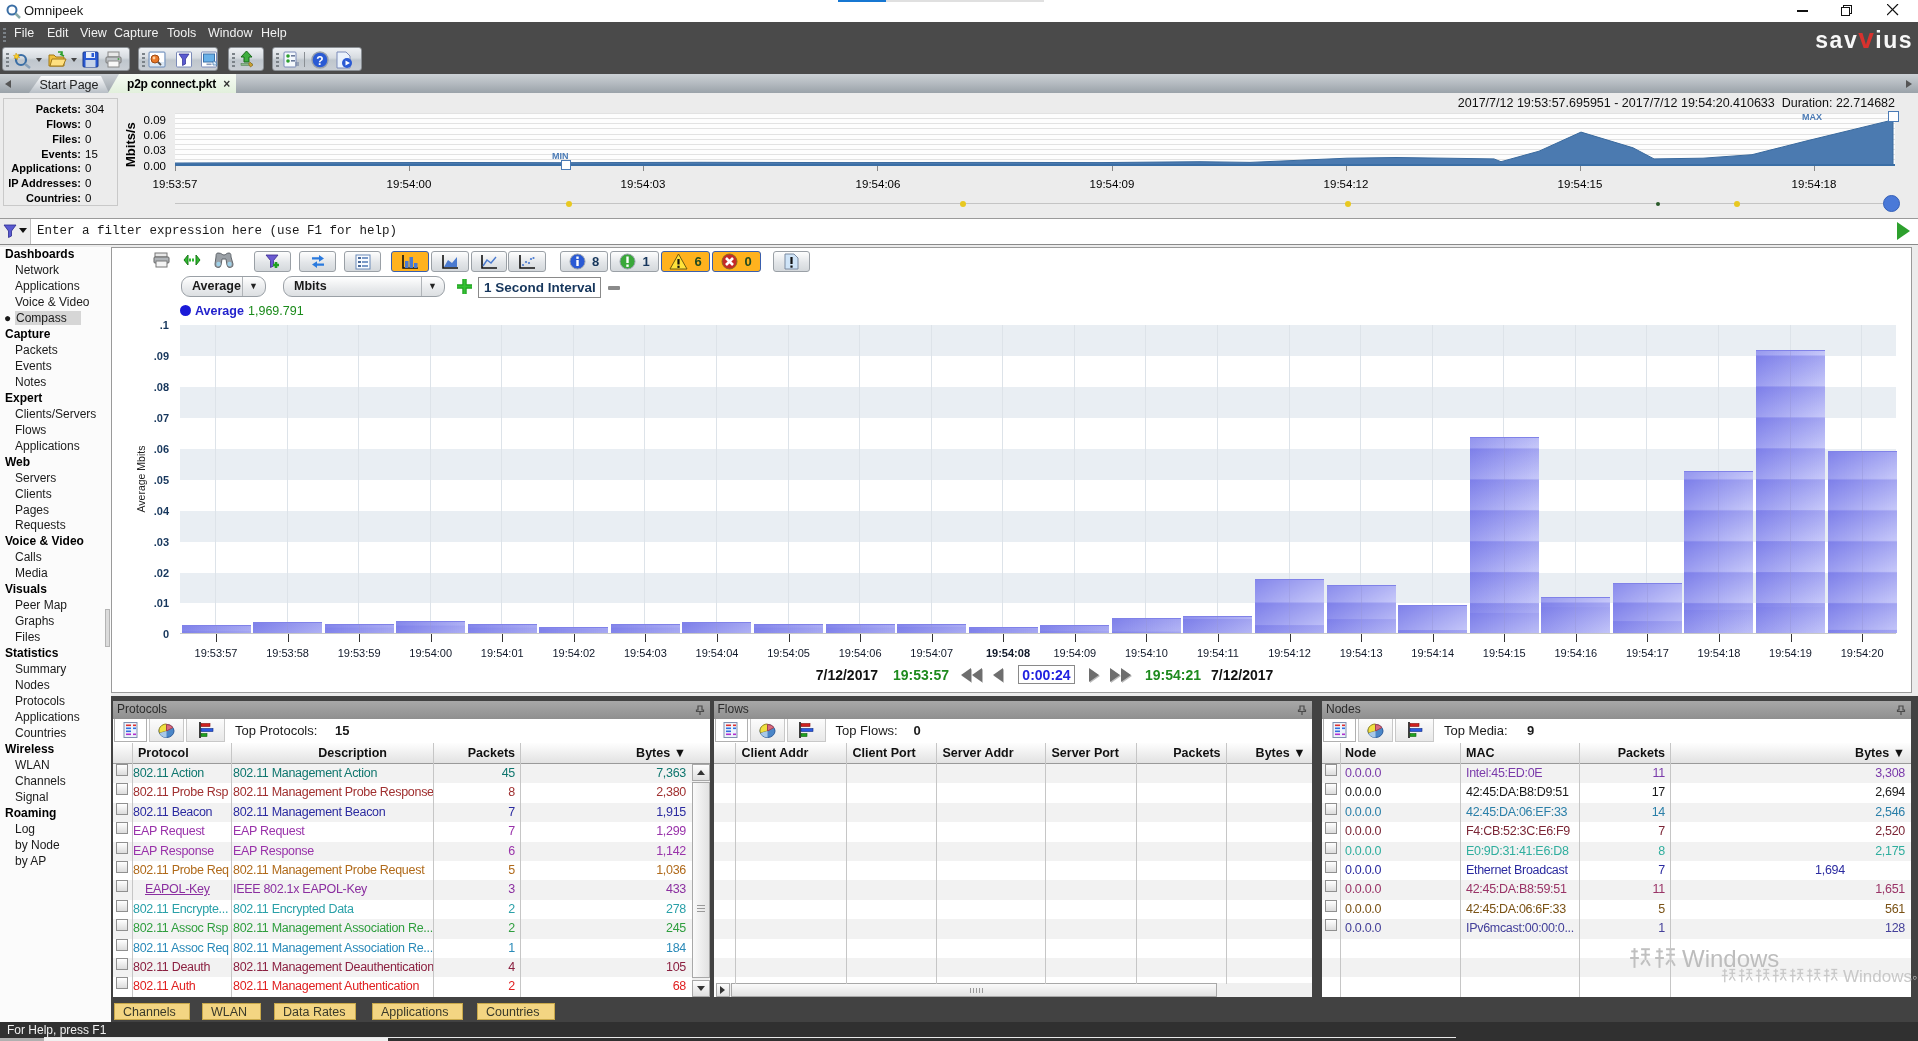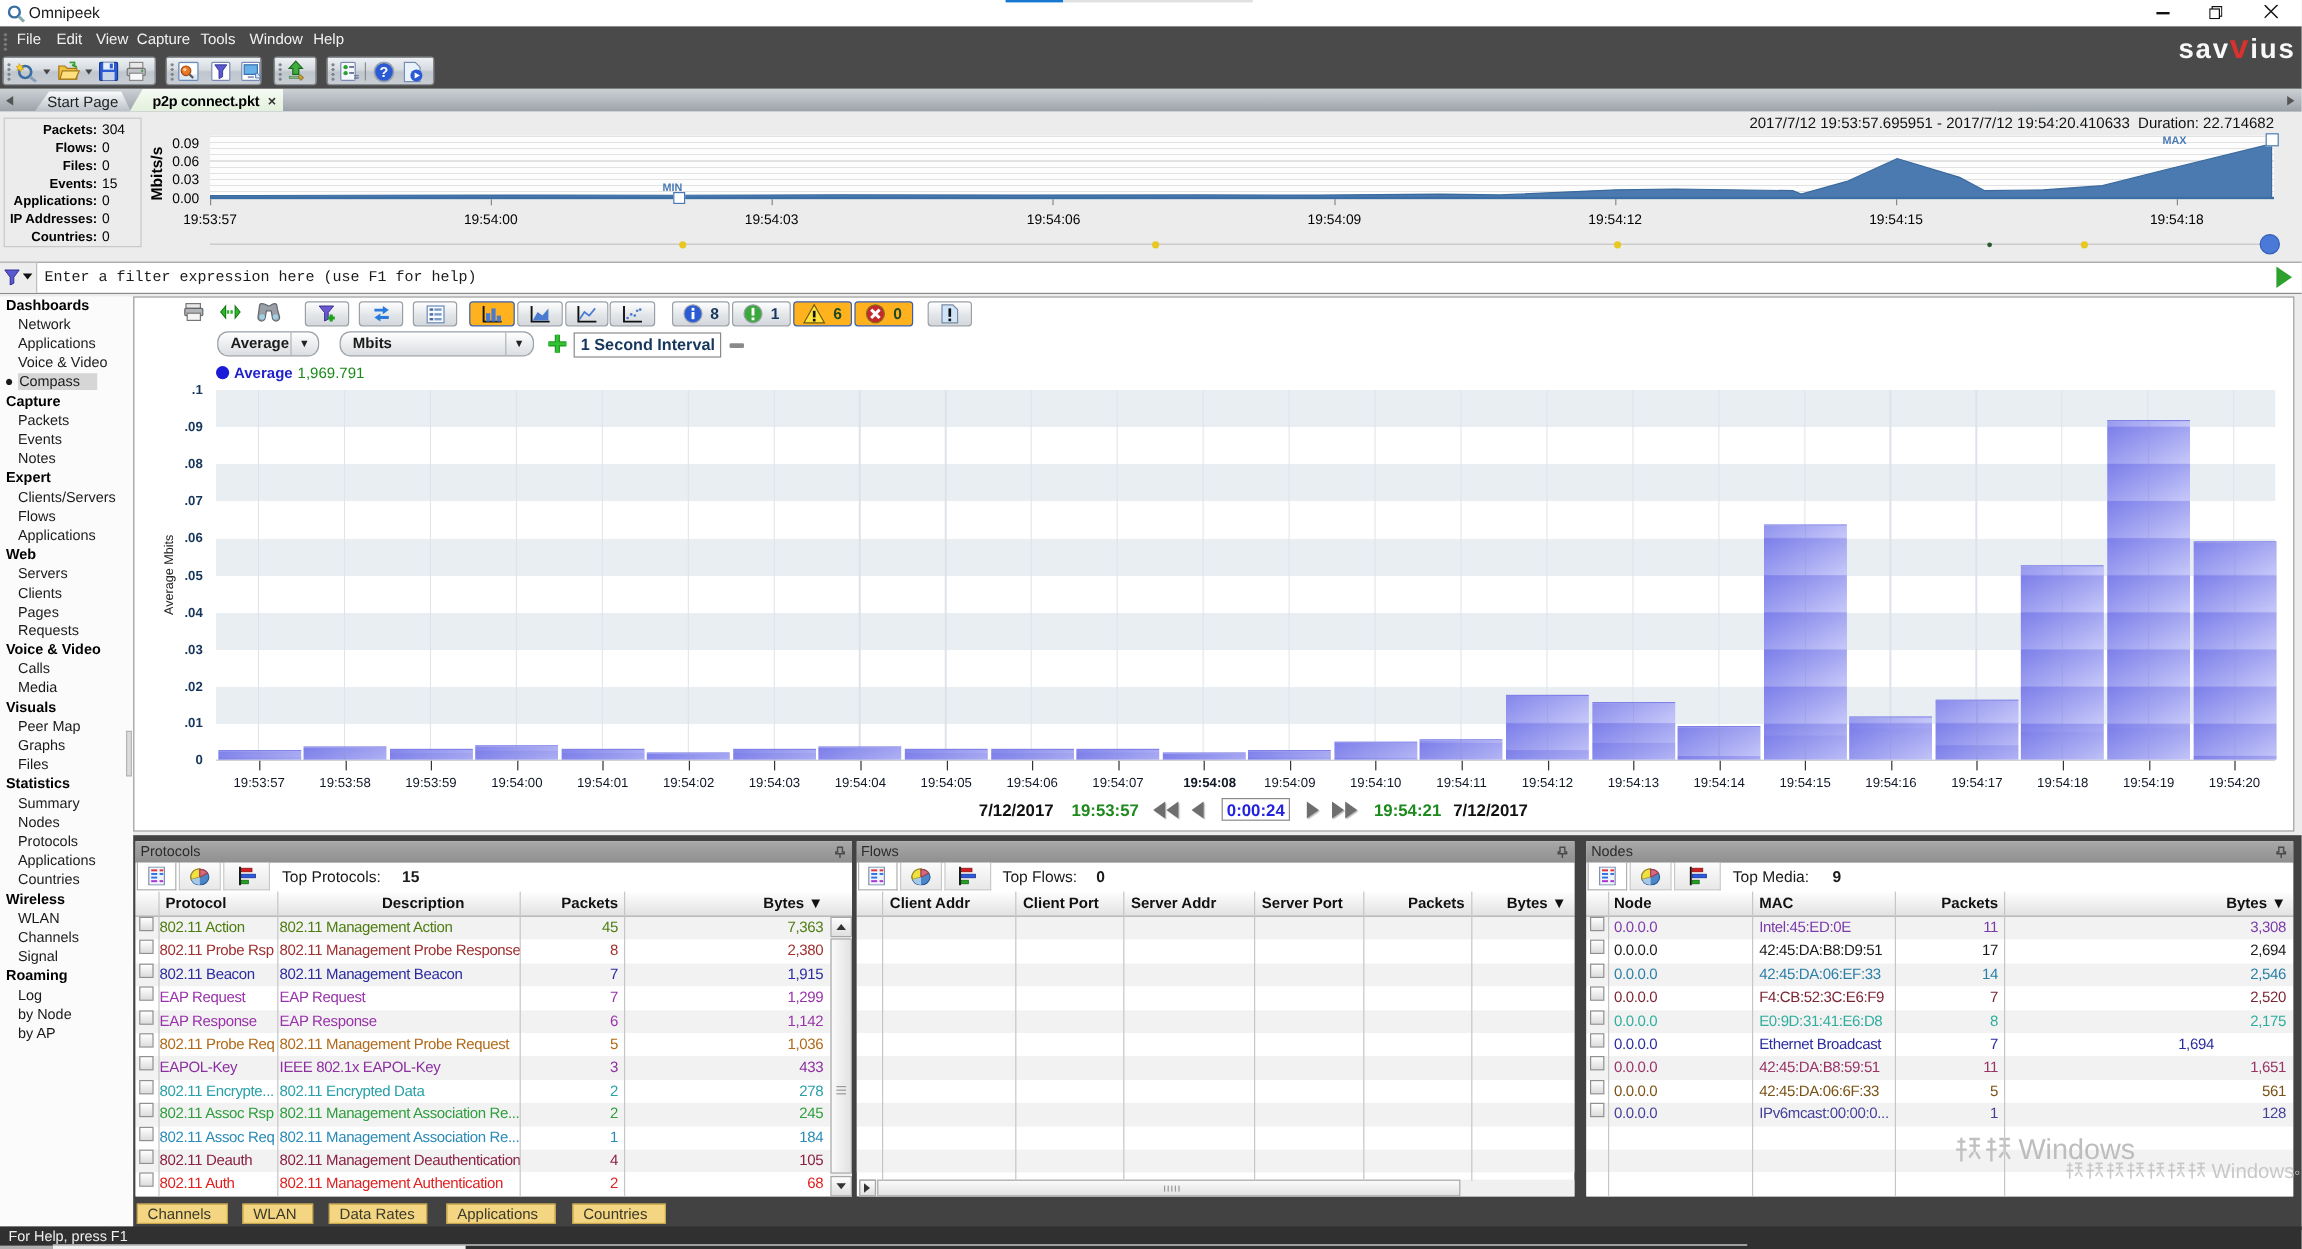--- a/index.html
+++ b/index.html
@@ -584,21 +584,21 @@
   <div class="thead" style="width:597px;">
         <div class="hc" style="left:25px;width:90px;text-align:left;">Protocol</div>
         <div class="hc" style="left:124px;width:150px;text-align:right;">Description</div>
         <div class="hc" style="left:302px;width:100px;text-align:right;">Packets</div>
         <div class="hc" style="left:423px;width:150px;text-align:right;">Bytes ▼</div>
       </div>
   <div class="csep" style="left:19px;top:42px;height:254px;"></div>
       <div class="csep" style="left:118px;top:42px;height:254px;"></div>
       <div class="csep" style="left:320px;top:42px;height:254px;"></div>
       <div class="csep" style="left:407px;top:42px;height:254px;"></div>
-  <div class="trow" style="top:63.0px;width:579px;background:#f2f2f2;color:#4d7c0f;">
+  <div class="trow" style="top:63.0px;width:579px;background:#f2f2f2;color:#0f766e;">
     <span class="cb"></span>
         <span style="left:20px;">802.11 Action</span>
         <span style="left:120px;">802.11 Management Action</span>
         <span style="left:302px;width:100px;text-align:right;">45</span>
         <span style="left:423px;width:150px;text-align:right;">7,363</span>
       </div>
       <div class="trow" style="top:82.4px;width:579px;background:#ffffff;color:#a03030;">
     <span class="cb"></span>
         <span style="left:20px;">802.11 Probe Rsp</span>
         <span style="left:120px;">802.11 Management Probe Response</span>
@@ -628,21 +628,21 @@
       </div>
       <div class="trow" style="top:160.0px;width:579px;background:#ffffff;color:#b06a1a;">
     <span class="cb"></span>
         <span style="left:20px;">802.11 Probe Req</span>
         <span style="left:120px;">802.11 Management Probe Request</span>
         <span style="left:302px;width:100px;text-align:right;">5</span>
         <span style="left:423px;width:150px;text-align:right;">1,036</span>
       </div>
       <div class="trow" style="top:179.4px;width:579px;background:#f2f2f2;color:#8b2fa0;">
     <span class="cb"></span>
-        <span style="left:20px;">EAPOL-Key</span>
+        <span style="left:32px;text-decoration:underline;">EAPOL-Key</span>
         <span style="left:120px;">IEEE 802.1x EAPOL-Key</span>
         <span style="left:302px;width:100px;text-align:right;">3</span>
         <span style="left:423px;width:150px;text-align:right;">433</span>
       </div>
       <div class="trow" style="top:198.8px;width:579px;background:#ffffff;color:#29a0a8;">
     <span class="cb"></span>
         <span style="left:20px;">802.11 Encrypte...</span>
         <span style="left:120px;">802.11 Encrypted Data</span>
         <span style="left:302px;width:100px;text-align:right;">2</span>
         <span style="left:423px;width:150px;text-align:right;">278</span>

